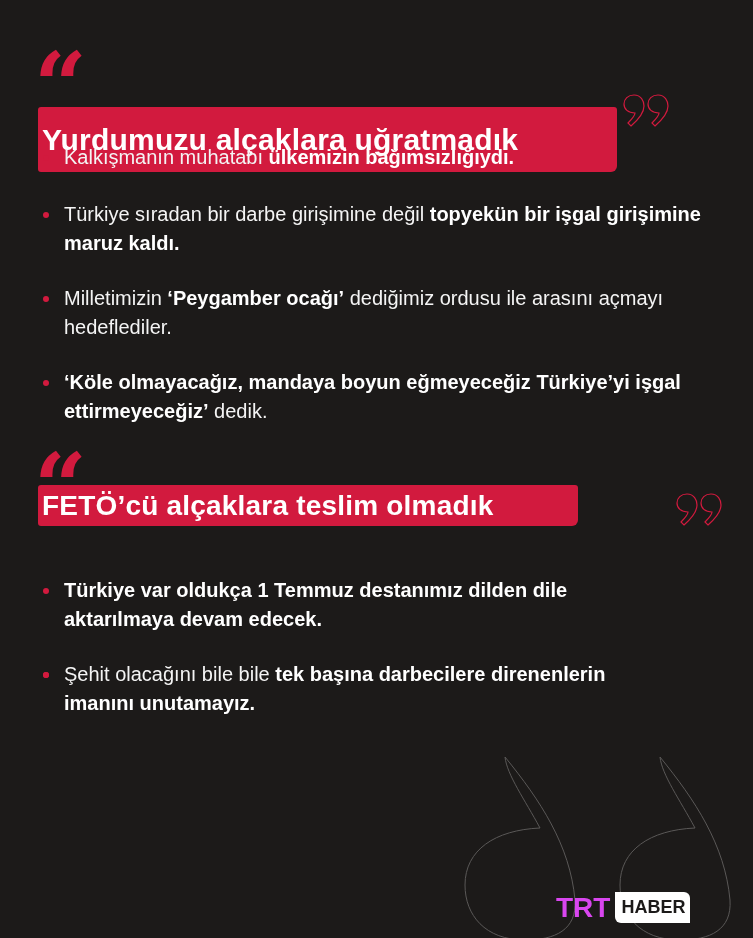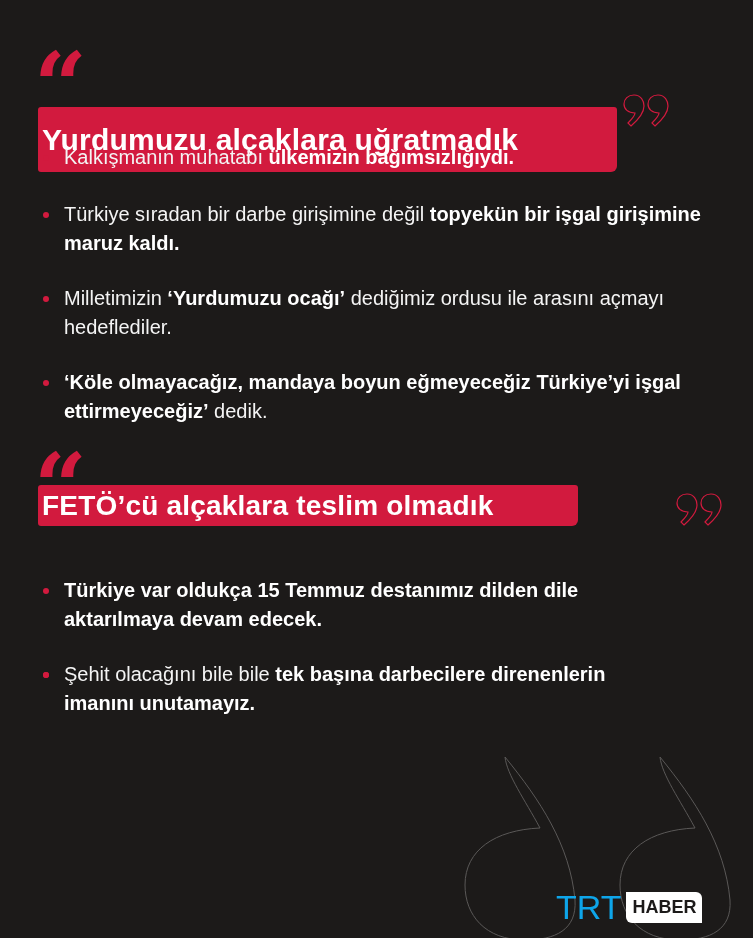--- a/index.html
+++ b/index.html
@@ -69,23 +69,23 @@
     }
     .bullet-item b { font-weight: bold; color: #ffffff; }
     .logo {
       position: absolute;
       left: 556px; top: 892px;
       height: 31px;
       display: flex;
       align-items: center;
     }
     .logo .trt {
-      font-weight: normal;
-      font-size: 34px;
-      color: #0ea5e9;
+      font-weight: bold;
+      font-size: 28px;
+      color: #d946ef;
       letter-spacing: 0px;
       margin-right: 5px;
       line-height: 31px;
     }
     .logo .haber {
       background: #ffffff;
       color: #1c1a19;
       font-weight: bold;
       font-size: 18px;
       line-height: 31px;
@@ -121,21 +121,21 @@
   <li class="bullet-item" style="margin-bottom:28px;">
     <span class="dot"></span>
     <span><span>Kalkışmanın muhatabı </span><b>ülkemizin bağımsızlığıydı.</b></span>
   </li>
   <li class="bullet-item" style="margin-bottom:26px;">
     <span class="dot"></span>
     <span><span>Türkiye sıradan bir darbe girişimine değil </span><b>topyekün bir işgal girişimine maruz kaldı.</b></span>
   </li>
   <li class="bullet-item" style="margin-bottom:26px; width:640px;">
     <span class="dot"></span>
-    <span><span>Milletimizin </span><b>‘Yurdumuzu ocağı’</b><span> dediğimiz ordusu ile arasını açmayı hedeflediler.</span></span>
+    <span><span>Milletimizin </span><b>‘Peygamber ocağı’</b><span> dediğimiz ordusu ile arasını açmayı hedeflediler.</span></span>
   </li>
   <li class="bullet-item" style="width:650px;">
     <span class="dot"></span>
     <span><b>‘Köle olmayacağız, mandaya boyun eğmeyeceğiz Türkiye’yi işgal ettirmeyeceğiz’</b><span> dedik.</span></span>
   </li>
 </ul>
 
 <div class="open-quote" style="left:34px; top:441px;">“</div>
 
 <div class="header-bar" style="left:38px; top:485px; width:540px; height:41px;">
@@ -145,21 +145,21 @@
 <svg class="close-quote" style="left:675px; top:492px; width:48px; height:34px;" viewBox="0 0 48 34">
   <g fill="none" stroke="#d21a3e" stroke-width="1.2">
     <path d="M12 2 C 19 2, 22 8, 22 13 C 22 20, 17 26, 9 33 L 6 30 C 11 25, 13 22, 13 20 C 6 20, 2 16, 2 11 C 2 6, 6 2, 12 2 Z"></path>
     <path d="M36 2 C 43 2, 46 8, 46 13 C 46 20, 41 26, 33 33 L 30 30 C 35 25, 37 22, 37 20 C 30 20, 26 16, 26 11 C 26 6, 30 2, 36 2 Z"></path>
   </g>
 </svg>
 
 <ul class="bullets" style="top:576px;">
   <li class="bullet-item" style="margin-bottom:26px; width:640px;">
     <span class="dot"></span>
-    <span><b>Türkiye var oldukça 15 Temmuz destanımız dilden dile aktarılmaya devam edecek.</b></span>
+    <span><b>Türkiye var oldukça 1 Temmuz destanımız dilden dile aktarılmaya devam edecek.</b></span>
   </li>
   <li class="bullet-item" style="margin-bottom:26px; width:660px;">
     <span class="dot"></span>
   </li>
   <li class="bullet-item" style="width:600px;">
     <span class="dot"></span>
     <span><span>Şehit olacağını bile bile </span><b>tek başına darbecilere direnenlerin imanını unutamayız.</b></span>
   </li>
 </ul>
 

